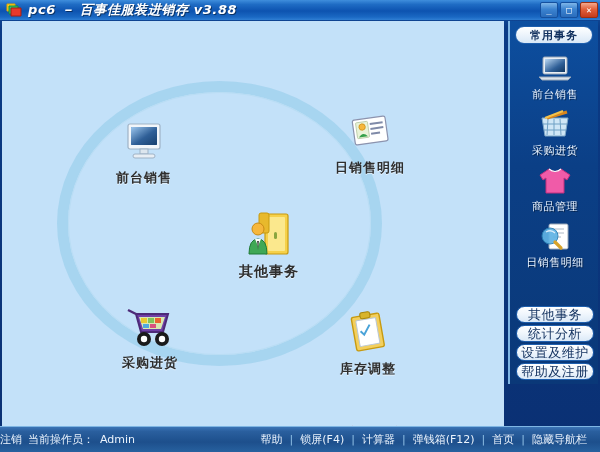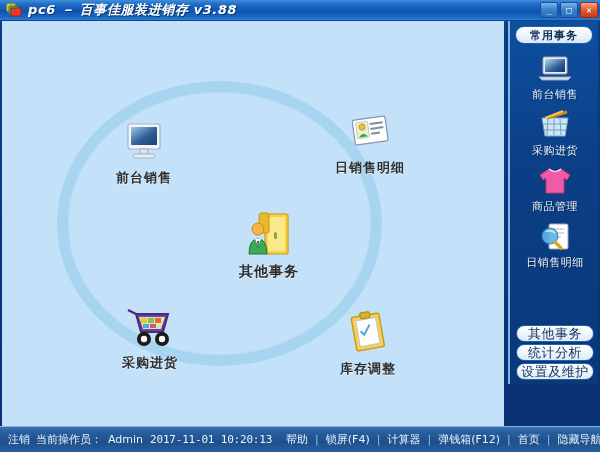--- a/index.html
+++ b/index.html
@@ -106,21 +106,21 @@
   }
 
   
   .status {
     position:absolute; left:0; bottom:0; width:600px; height:26px;
     background:linear-gradient(180deg,#3b74b6 0%,#2a5f9e 18%,#1d4f8c 60%,#27619f 100%);
     border-top:1px solid #7fb6e4;
     display:flex; align-items:center;
     color:#eaf3fd; font-size:11px;
   }
-  .st-left { display:flex; align-items:center; padding-left:8px; gap:6px; white-space:nowrap; }
+  .st-left { display:flex; align-items:center; gap:6px; white-space:nowrap; }
   .st-right { margin-left:auto; display:flex; align-items:center; padding-right:6px; gap:0; white-space:nowrap; }
   .st-right .cell { padding:0 7px; }
   .st-sep { color:#8fc0e6; }
   .st-date { font-family:"DejaVu Sans Mono",monospace; font-size:11px; letter-spacing:-.2px; }
   .link { cursor:pointer; }
 
   svg { display:block; }
 </style>
 </head>
 <body>
@@ -306,31 +306,31 @@
           </svg>
         </div>
         <div class="lbl">日销售明细</div>
       </div>
     </div>
 
     <div class="sb-foot">
       <div class="sb-btn">其他事务</div>
       <div class="sb-btn">统计分析</div>
       <div class="sb-btn">设置及维护</div>
+      <div class="sb-btn">帮助及注册</div>
     </div>
   </div>
 
   <div class="status">
     <div class="st-left">
       <span class="link">注销</span>
       <span>当前操作员：</span>
       <span>Admin</span>
     </div>
     <div class="st-right">
-      <span class="st-date cell">2017-11-01  10:20:13</span>
       <span class="cell link">帮助</span>
       <span class="st-sep">|</span>
       <span class="cell link">锁屏(F4)</span>
       <span class="st-sep">|</span>
       <span class="cell link">计算器</span>
       <span class="st-sep">|</span>
       <span class="cell link">弹钱箱(F12)</span>
       <span class="st-sep">|</span>
       <span class="cell link">首页</span>
       <span class="st-sep">|</span>

